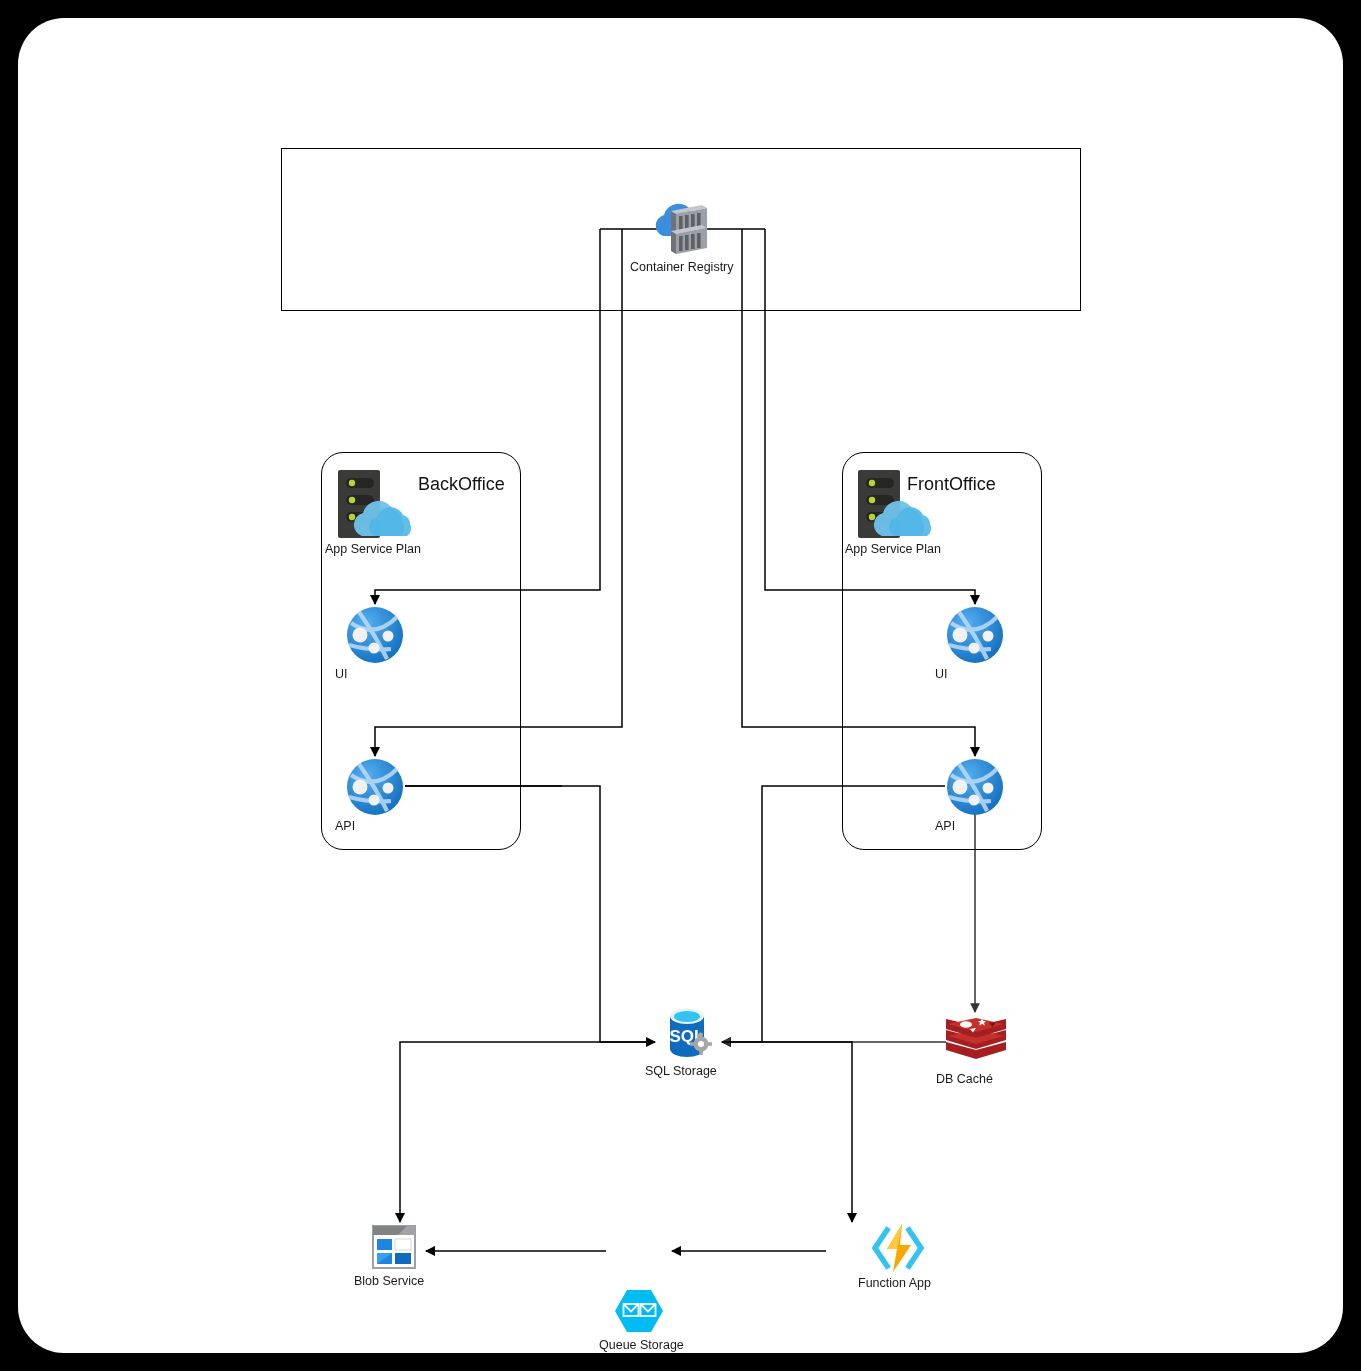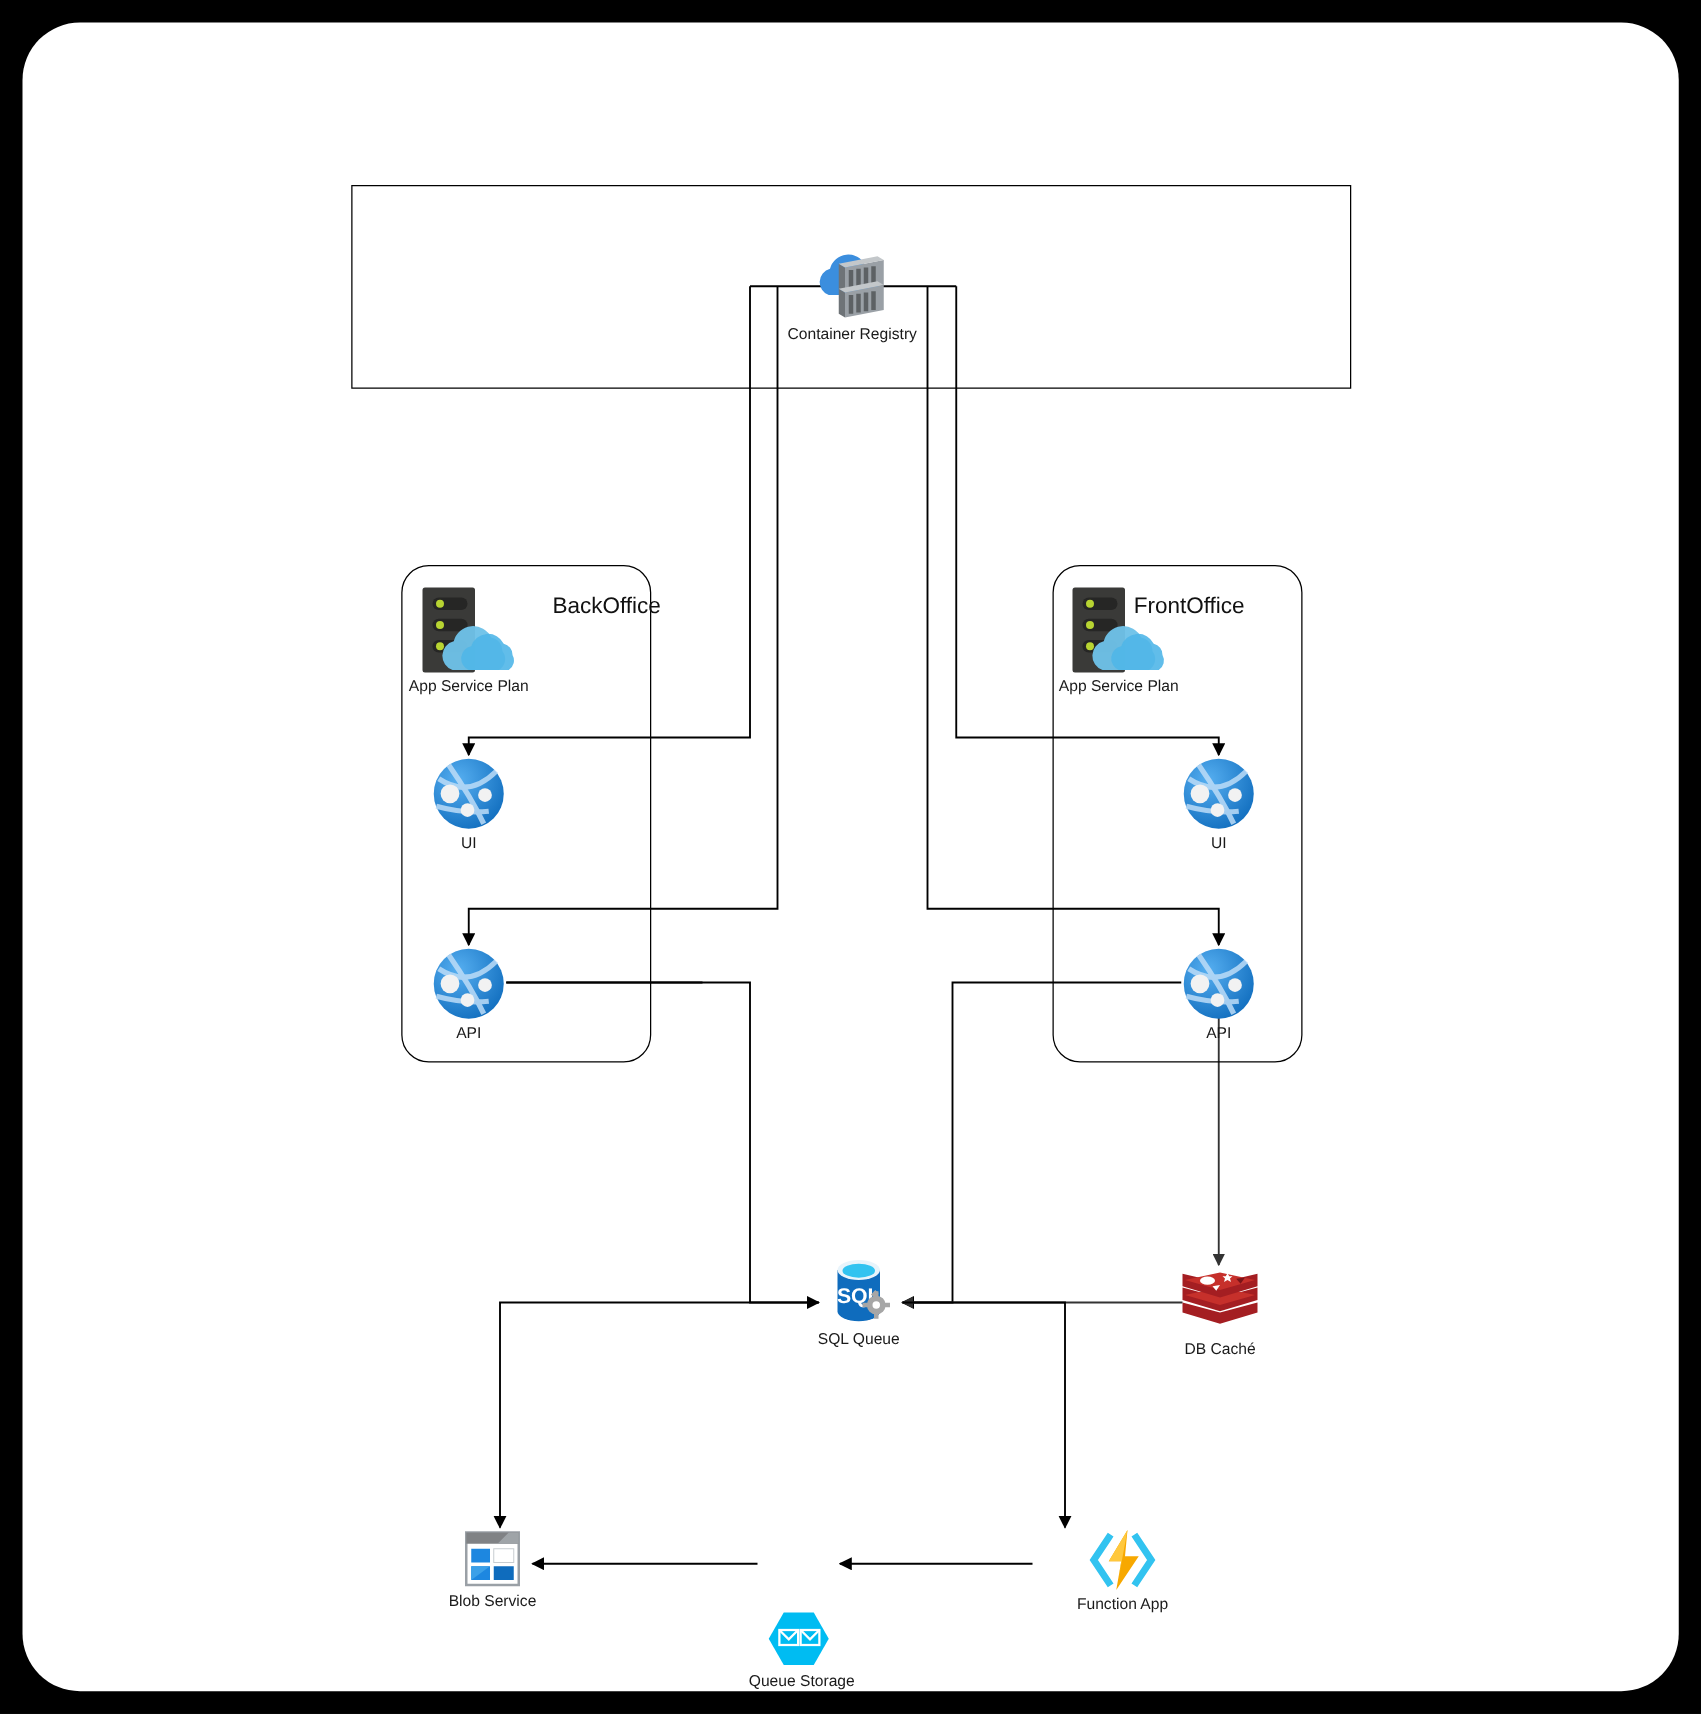--- a/index.html
+++ b/index.html
@@ -24,21 +24,20 @@
     overflow: hidden;
   }
   svg.layer {
     position: absolute;
     left: 0; top: 0;
     width: 1361px; height: 1371px;
     pointer-events: none;
   }
   .node {
     position: absolute;
-    text-align: center;
     user-select: none;
   }
   .node .lbl {
     font-family: "Liberation Sans", sans-serif;
     font-size: 12.5px;
     color: #1a1a1a;
     white-space: nowrap;
     margin-top: 2px;
     line-height: 15px;
   }
@@ -106,21 +105,21 @@
 
       <path d="M 826 1251 L 672 1251" marker-end="url(#arrow)"></path>
 
       <path d="M 606 1251 L 426 1251" marker-end="url(#arrow)"></path>
     </g>
   </svg>
 
   <div class="box-plain" style="left:281px; top:148px; width:800px; height:163px;"></div>
 
   <div class="box-round" style="left:321px; top:452px; width:200px; height:398px;"></div>
-  <div class="grp-title" style="left:418px; top:474px;margin-left:24px;">BackOffice</div>
+  <div class="grp-title" style="left:418px; top:474px;">BackOffice</div>
 
   <div class="box-round" style="left:842px; top:452px; width:200px; height:398px;"></div>
   <div class="grp-title" style="left:907px; top:474px;">FrontOffice</div>
 
   <div class="node" style="left:630px; top:200px; width:100px;">
     <svg width="78" height="58" viewBox="0 0 78 58" style="display:block;margin:0 auto;">
       <path d="M22 36 a11 11 0 0 1 1 -21 a15 15 0 0 1 28 -3 a10 10 0 0 1 9 10 a9 9 0 0 1 -2 14 z" fill="#3b8ede"></path>
       <g>
         <polygon points="35,14 66,8 66,28 35,34" fill="#9aa0a6"></polygon>
         <polygon points="35,14 35,34 30,31 30,11" fill="#6e7377"></polygon>
@@ -282,21 +281,21 @@
         <g>
           <rect x="-1.8" y="-11" width="3.6" height="5"></rect>
           <rect x="-1.8" y="6" width="3.6" height="5"></rect>
           <rect x="-11" y="-1.8" width="5" height="3.6"></rect>
           <rect x="6" y="-1.8" width="5" height="3.6"></rect>
           <rect x="-9" y="-8" width="3.6" height="5" transform="rotate(45)"></rect>
         </g>
         <circle cx="0" cy="0" r="3" fill="#ffffff"></circle>
       </g>
     </svg>
-    <div class="lbl">SQL Queue</div>
+    <div class="lbl">SQL Storage</div>
   </div>
 
   <div class="node" style="left:936px; top:1012px; width:80px;">
     <svg width="64" height="58" viewBox="0 0 64 58" style="display:block;margin:0 auto;">
       <g>
         <polygon points="32,38 62,30 62,38 32,47 2,38 2,30" fill="#a41e22"></polygon>
         <polygon points="32,26 62,18 62,28 32,37 2,28 2,18" fill="#a41e22"></polygon>
         <polygon points="32,32 60,24 32,18 4,24" fill="#c6302b"></polygon>
         <polygon points="32,14 62,7 62,17 32,26 2,17 2,7" fill="#a41e22"></polygon>
         <polygon points="32,20 60,12 32,6 4,12" fill="#c6302b"></polygon>

